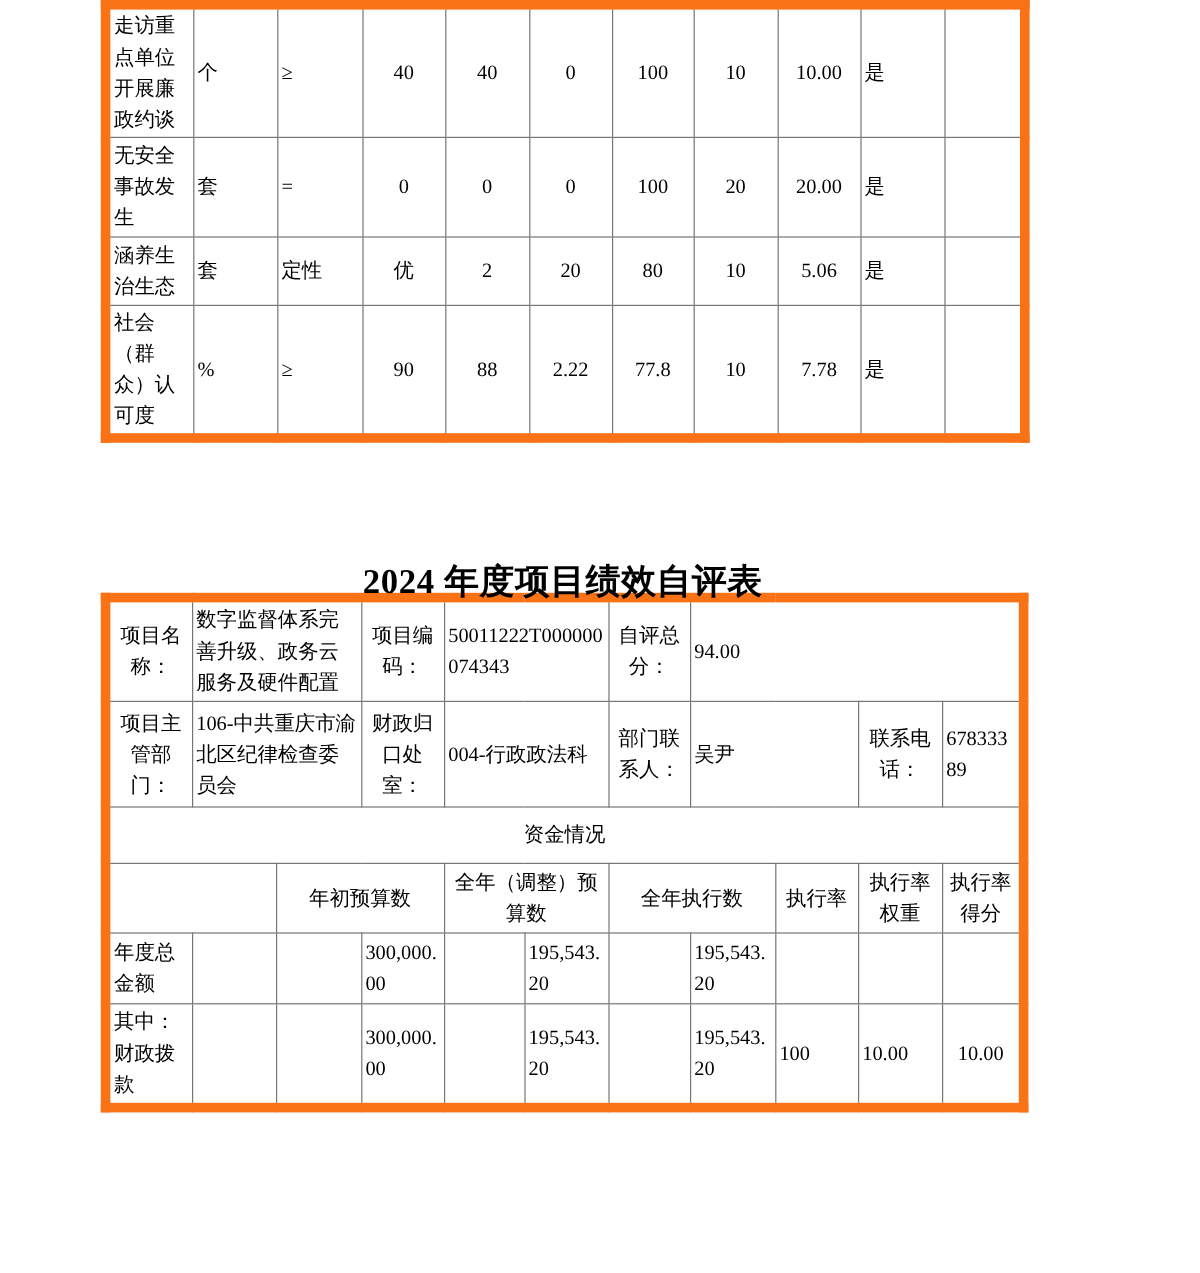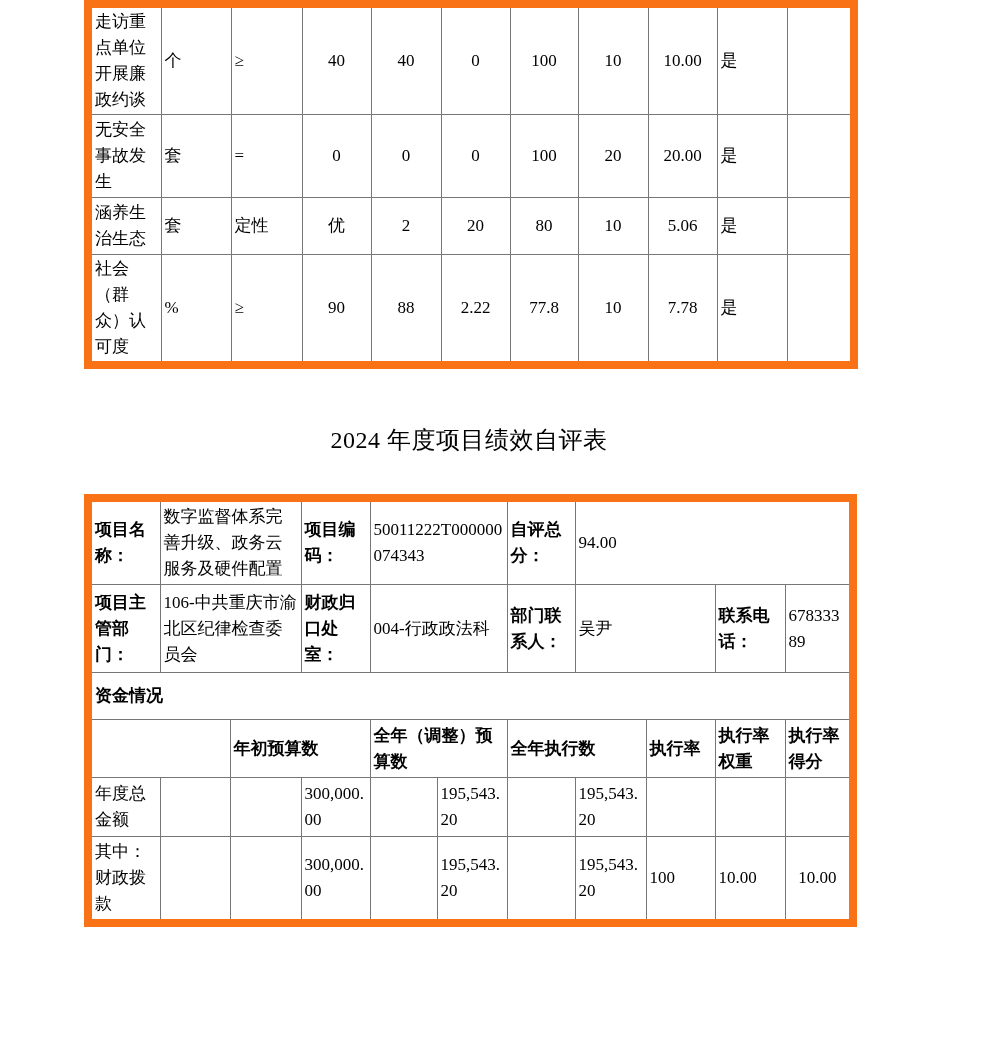--- a/index.html
+++ b/index.html
@@ -9,31 +9,31 @@
   }
   .doc{position:absolute;left:84px;top:0;width:770px;}
   table{border-collapse:collapse;table-layout:fixed;width:766px;border:8px solid #f97316;}
   td{
     border:1px solid #767676;font-size:17px;line-height:26px;
     padding:1px 3px;vertical-align:middle;overflow:hidden;
     word-wrap:break-word;
   }
   .t2 td{padding:2px 3px;}
   .ar{text-align:center;padding-right:3px;}
-  .ac{text-align:left;font-weight:bold;}
+  .ac{text-align:center;}
   .al{text-align:left;}
   .bk{word-break:break-all;}
   .code-cell{padding:2px 4px;}
   
   .ra{height:109px}.rb{height:83px}.rc{height:139px}.rd{height:57px}.re{height:88px}
   
   .rf{height:81px}.rg{height:88px}.rh{height:47px}.ri{height:58px}.rj{height:59px}.rk{height:85px}
   .title-wrap{height:125px;}
   .title-wrap h1{
-    margin:0;padding-top:55px;font-size:24px;line-height:32px;font-weight:normal;
+    margin:0;padding-top:100px;font-size:29px;line-height:32px;font-weight:bold;
     text-align:center;letter-spacing:0.5px;
   }
 </style>
 </head>
 <body>
 
 <div class="doc">
 
   <table class="t1">
     <colgroup>

